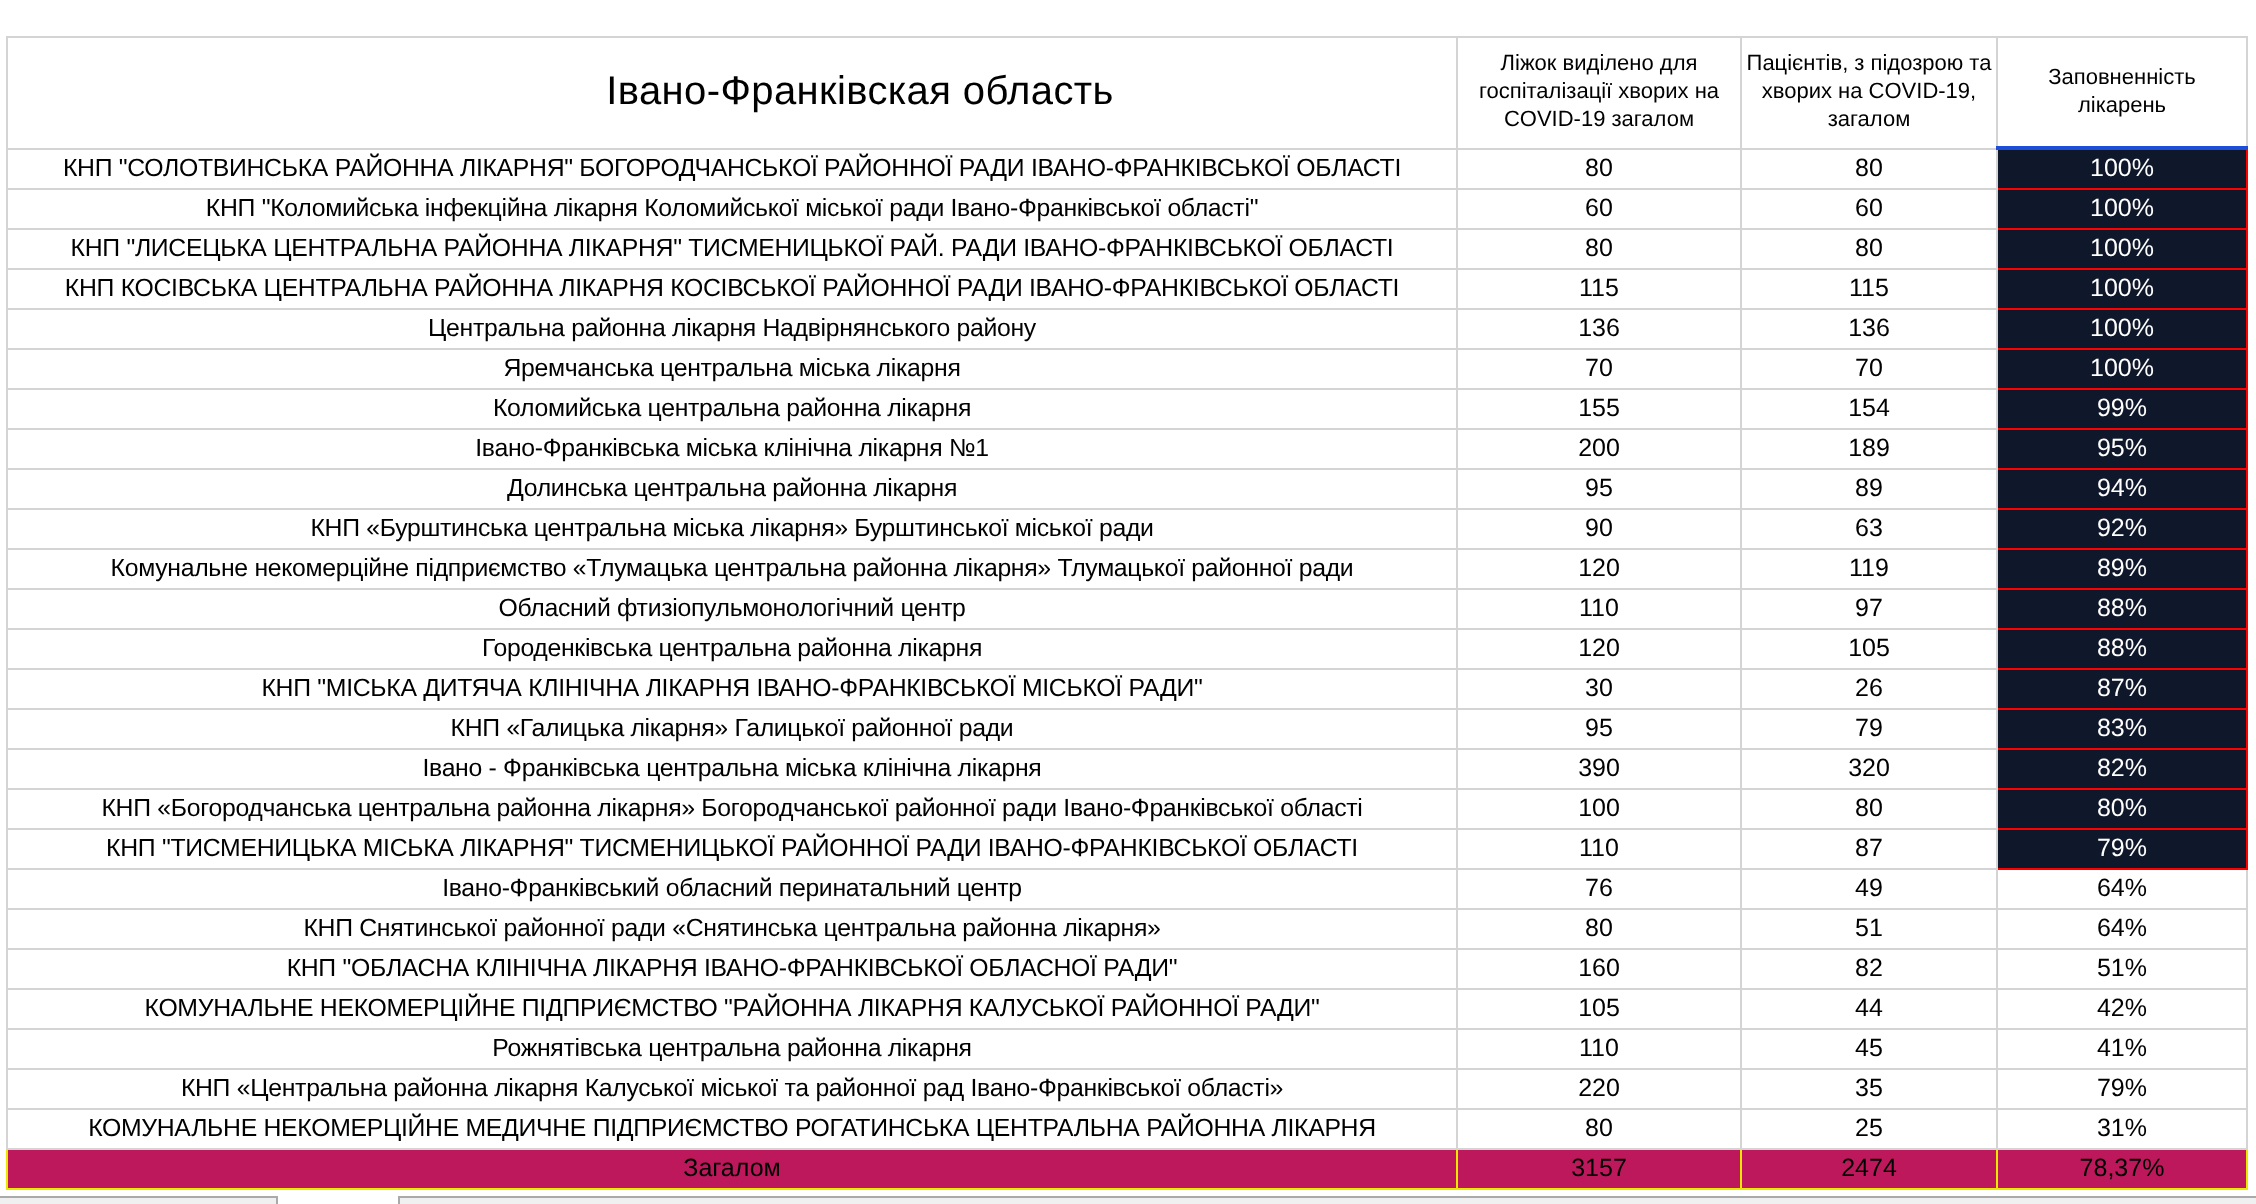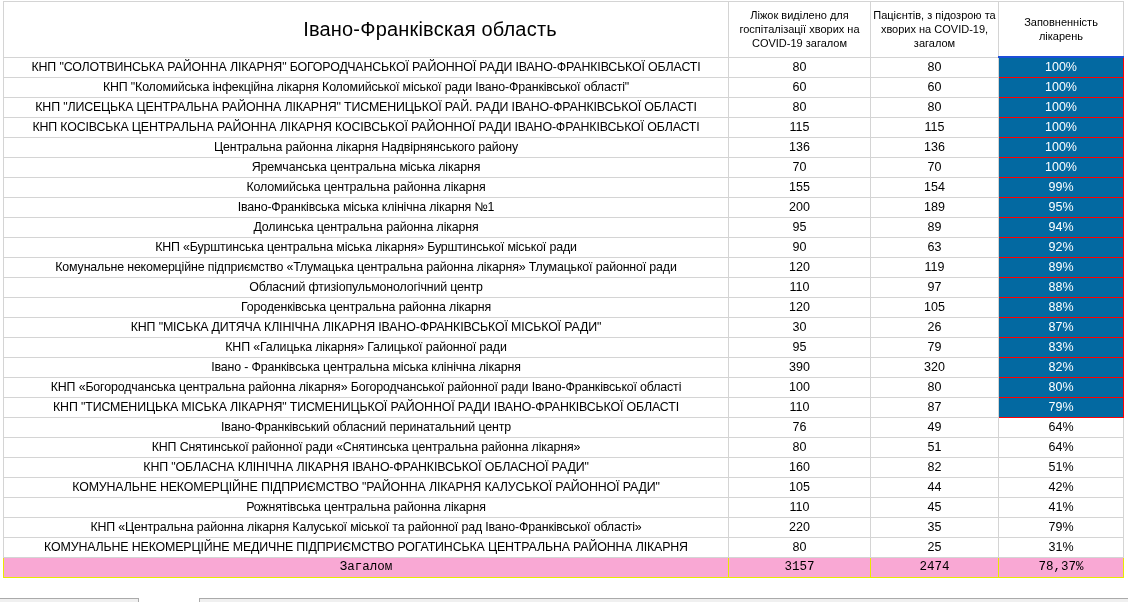--- a/index.html
+++ b/index.html
@@ -8,21 +8,21 @@
       background: #ffffff;
       width: 1128px;
       height: 602px;
       overflow: hidden;
       font-family: "Liberation Sans", "DejaVu Sans", sans-serif;
       color: #000;
     }
     .sheet {
       position: absolute;
       left: 3px;
-      top: 1px;
+      top: 18px;
       width: 965px;
     }
     table {
       border-collapse: collapse;
       table-layout: fixed;
       width: 1120px;
     }
     col.c-name { width: 725px; }
     col.c-beds { width: 142px; }
     col.c-pat  { width: 128px; }
@@ -47,31 +47,30 @@
       letter-spacing: 0.2px;
       padding-left: 130px;
     }
     tbody td {
       height: 19px;
       font-size: 12.5px;
       line-height: 19px;
     }
     tbody td.name { font-size: 12.4px; letter-spacing: -0.15px; }
     td.fill.hot {
-      background: #0369a1;
+      background: #0f172a;
       color: #ffffff;
       border-color: #ff0000;
     }
     th.fill-head {
       border-bottom: 2px solid #1d4ed8;
     }
     tr.total td {
-      background: #f9a8d4;
+      background: #be185d;
       border-color: #e8e800;
-      font-family: Liberation Mono, monospace;
     }
     .tabs {
       position: absolute;
       left: 0;
       top: 598px;
       width: 1128px;
       height: 4px;
       background: #f0f0f0;
       border-top: 1px solid #aaaaaa;
     }

